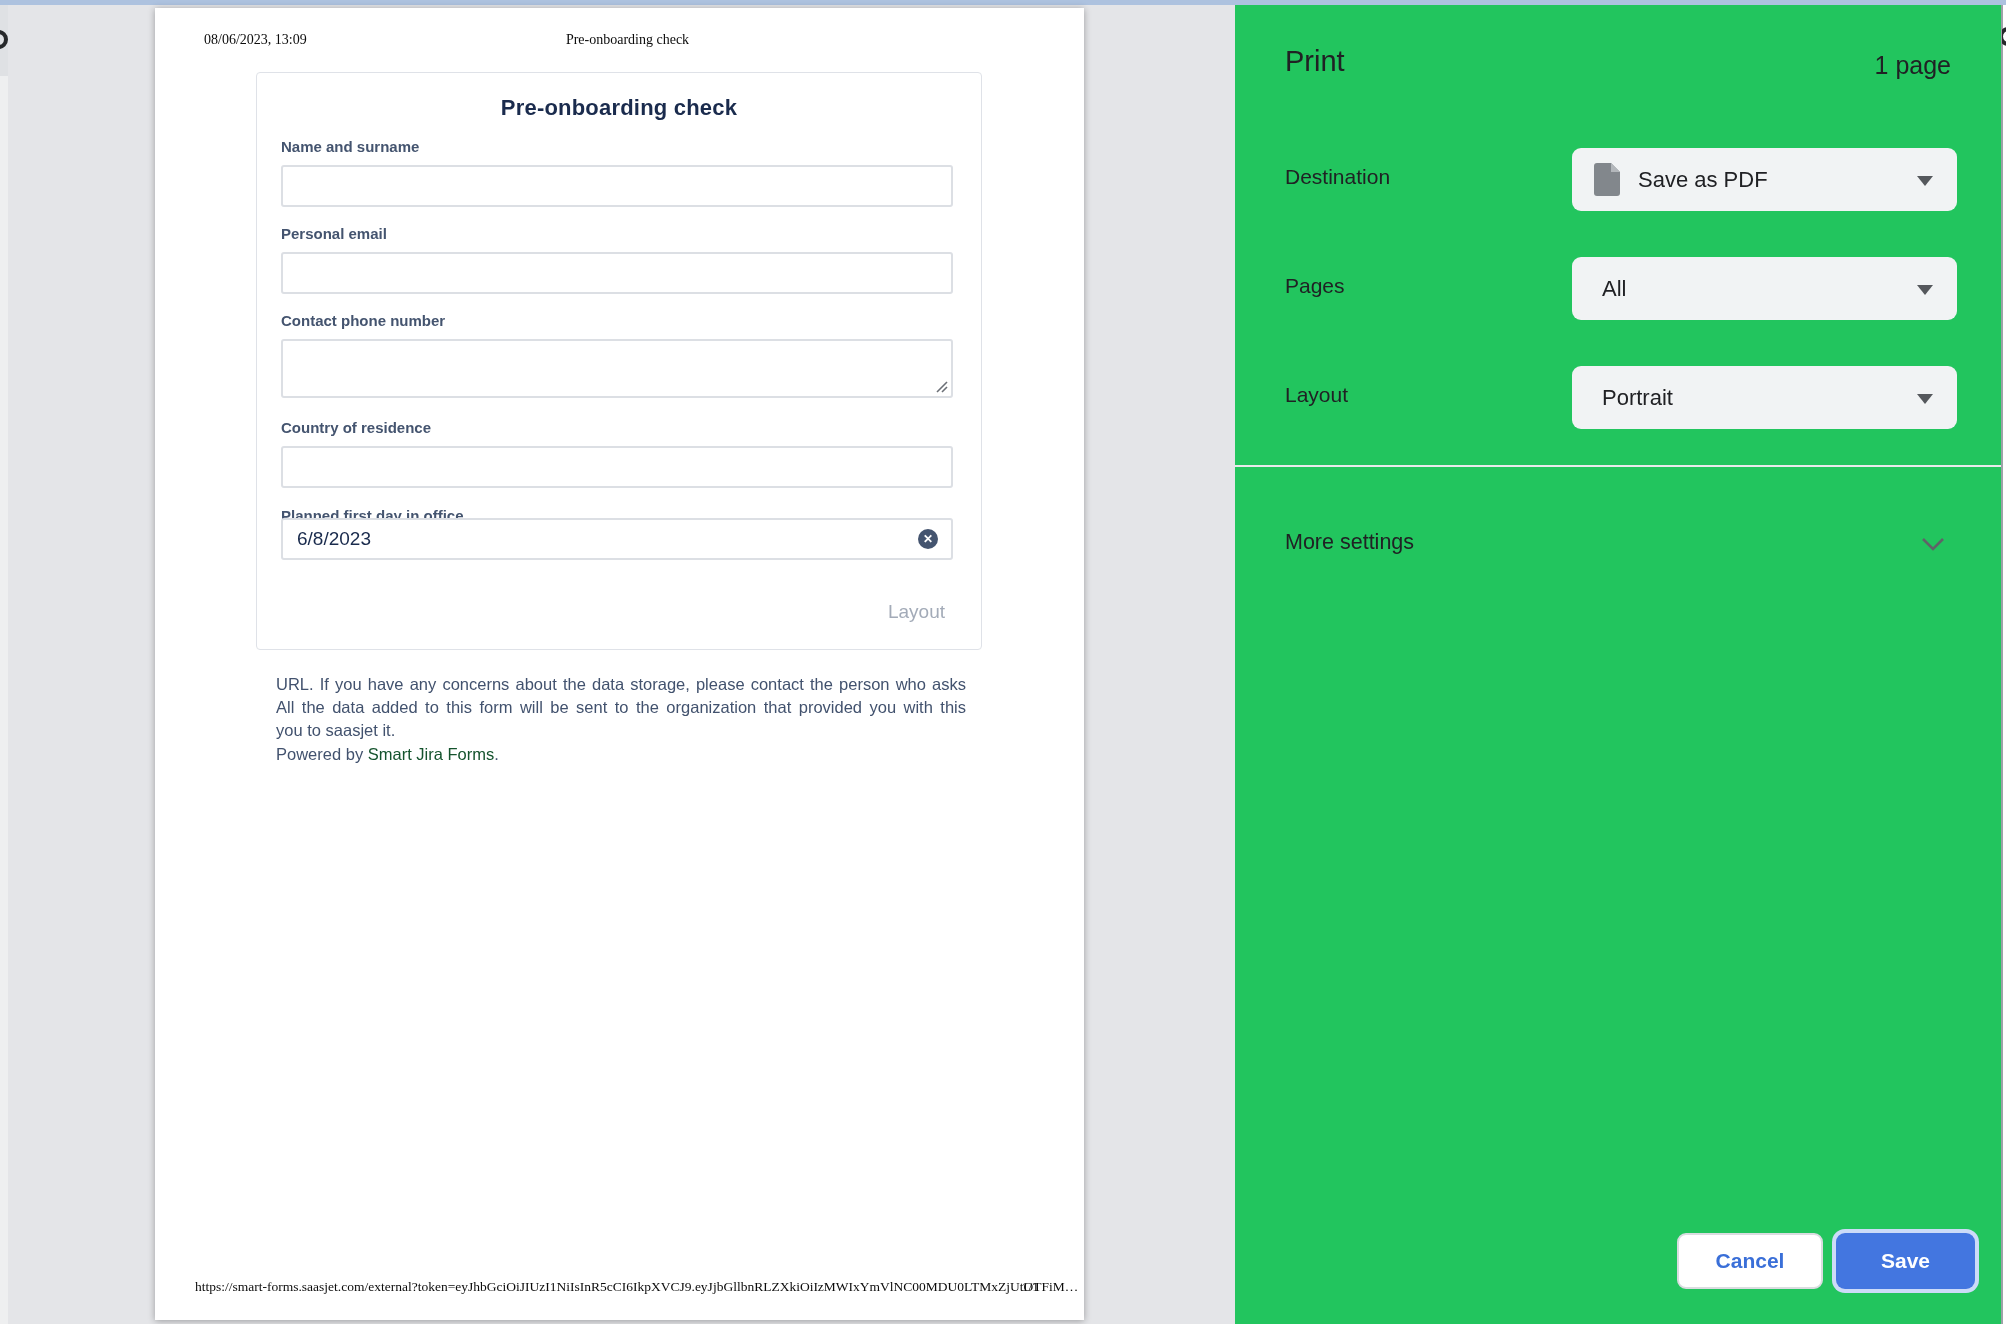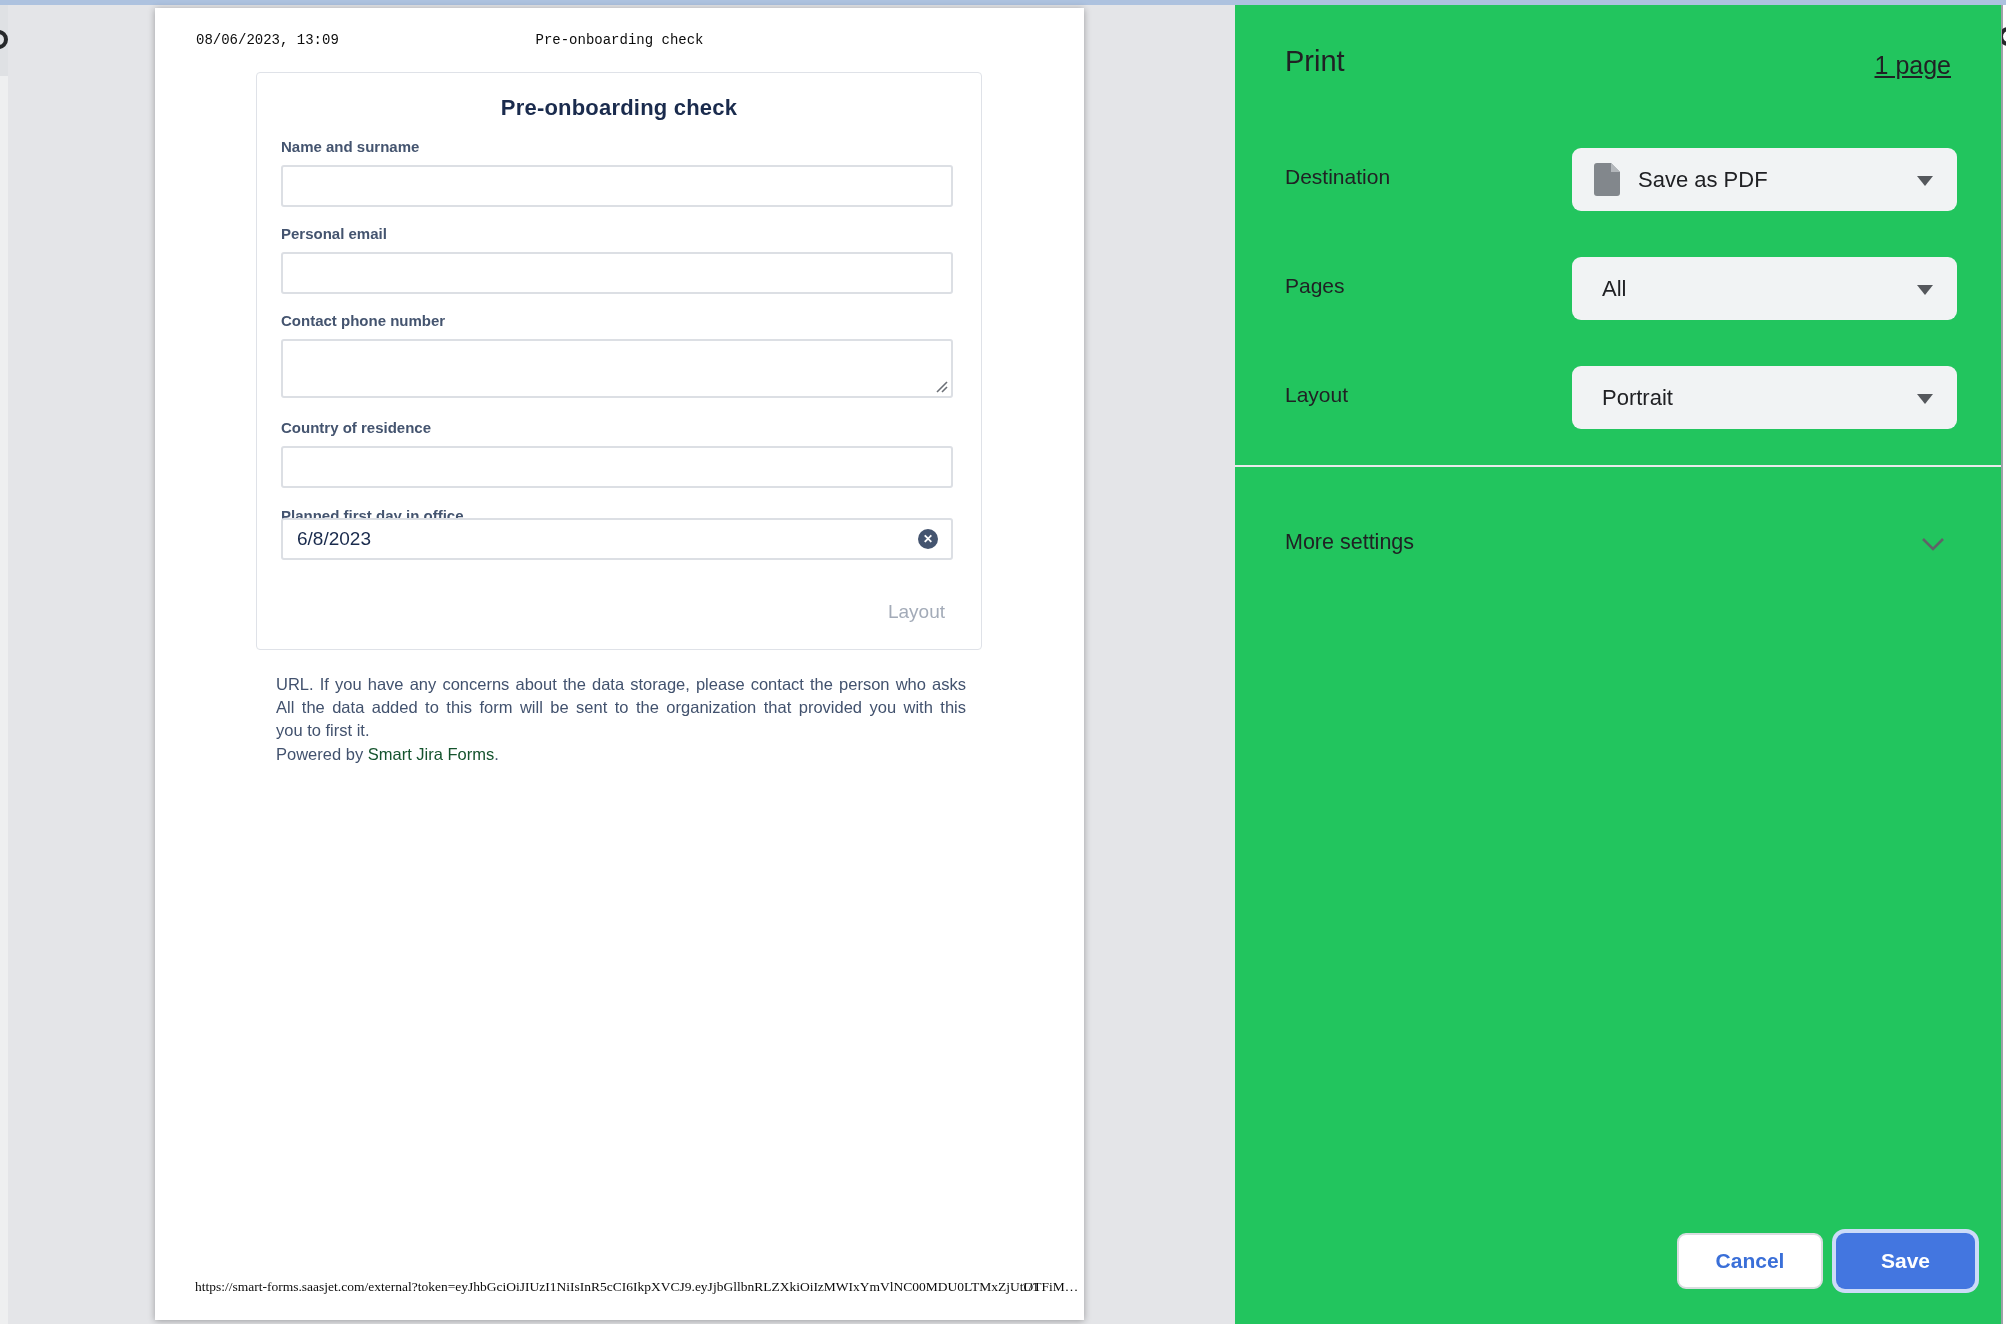--- a/index.html
+++ b/index.html
@@ -13,21 +13,21 @@
   .edge-glyph { position:absolute; width:19px; height:19px; border:4px solid #26282b; border-radius:50%; background:transparent; }
   .glyph-left { left:-11px; top:25px; }
   .right-edge { position:absolute; right:0; top:5px; width:5px; height:1319px; background:#ffffff; }
   .right-edge .line { position:absolute; left:0; top:0; width:2px; height:100%; background:#9da2a8; }
   .glyph-right-wrap { position:absolute; right:0; top:5px; width:4px; height:60px; overflow:hidden; }
   .glyph-right { right:-12px; top:22px; position:absolute; width:19px; height:19px; border:4px solid #26282b; border-radius:50%; }
 
   
   .doc { position:absolute; left:155px; top:8px; width:929px; height:1312px; background:#ffffff;
          box-shadow:0 1px 7px rgba(0,0,0,.32); }
-  .doc-serif { font-family:Liberation Mono, monospace; color:#0c0c0c; }
+  .doc-serif { font-family:Liberation Serif, serif; color:#0c0c0c;margin-left:8px; }
   .doc-date { position:absolute; left:41px; top:24px; font-size:14px; }
   .doc-head-title { position:absolute; left:0; width:100%; top:24px; text-align:center; font-size:14px; }
 
   .card { position:absolute; left:101px; top:64px; width:726px; height:578px; background:#fff;
           border:1px solid #dfe2e8; border-radius:4px; }
   .card-title { position:absolute; left:0; top:22px; width:100%; text-align:center;
                 font-size:22px; font-weight:700; color:#1a2b4d; letter-spacing:.2px; }
   .fld-label { position:absolute; left:24px; font-size:15px; font-weight:700; color:#44546f; }
   .fld-box { position:absolute; left:24px; width:672px; height:42px; background:#fff;
              border:2px solid #dcdfe4; border-radius:3px; }
@@ -45,21 +45,21 @@
   .powered a { color:#14532d; text-decoration:none; }
 
   .doc-footer { position:absolute; left:40px; right:40px; bottom:23px; height:18px;
                 font-family:"Liberation Serif", serif; font-size:13.5px; color:#0c0c0c; }
   .doc-footer .url { position:absolute; left:0; top:0; white-space:nowrap; }
   .doc-footer .pageno { position:absolute; right:5px; top:0; }
 
   
   .panel { position:absolute; left:1235px; top:5px; width:771px; height:1319px; background:#22c55e; }
   .panel-title { position:absolute; left:50px; top:40px; font-size:29px; font-weight:500; color:#202124; }
-  .page-count { position:absolute; right:55px; top:46px; font-size:25px; font-weight:500; color:#202124;text-decoration:underline; }
+  .page-count { position:absolute; right:55px; top:46px; font-size:25px; font-weight:500; color:#202124; }
 
   .row-label { position:absolute; left:50px; font-size:21px; color:#202124; }
   .ctrl { position:absolute; left:337px; width:385px; height:63px; background:#f1f3f4; border-radius:9px; cursor:pointer; }
   .ctrl .val { position:absolute; left:30px; top:0; line-height:63px; font-size:22px; color:#202124; }
   .ctrl .val.with-icon { left:66px; }
   .caret { position:absolute; right:24px; top:28px; width:0; height:0;
            border-left:8px solid transparent; border-right:8px solid transparent; border-top:10px solid #55585c; }
   .pdf-icon { position:absolute; left:22px; top:15px; width:26px; height:33px; }
 
   .divider { position:absolute; left:0; top:460px; width:100%; height:2px; background:#e9eaec; }
@@ -112,21 +112,21 @@
         <span class="date-value">6/8/2023</span>
         <span class="clear-btn">✕</span>
       </div>
 
       <div class="submit">Layout</div>
     </div>
 
     <div class="disclaimer">
       <div class="just">URL. If you have any concerns about the data storage, please contact the person who asks</div>
       <div class="just">All the data added to this form will be sent to the organization that provided you with this</div>
-      <div>you to first it.</div>
+      <div>you to saasjet it.</div>
     </div>
     <div class="powered"><span>Powered by </span><a href="#">Smart Jira Forms</a><span>.</span></div>
 
     <div class="doc-footer">
       <span class="url">https://smart-forms.saasjet.com/external?token=eyJhbGciOiJIUzI1NiIsInR5cCI6IkpXVCJ9.eyJjbGllbnRLZXkiOiIzMWIxYmVlNC00MDU0LTMxZjUtOTFiM…</span>
       <span class="pageno">1/1</span>
     </div>
   </div>
 
   <div class="panel">

